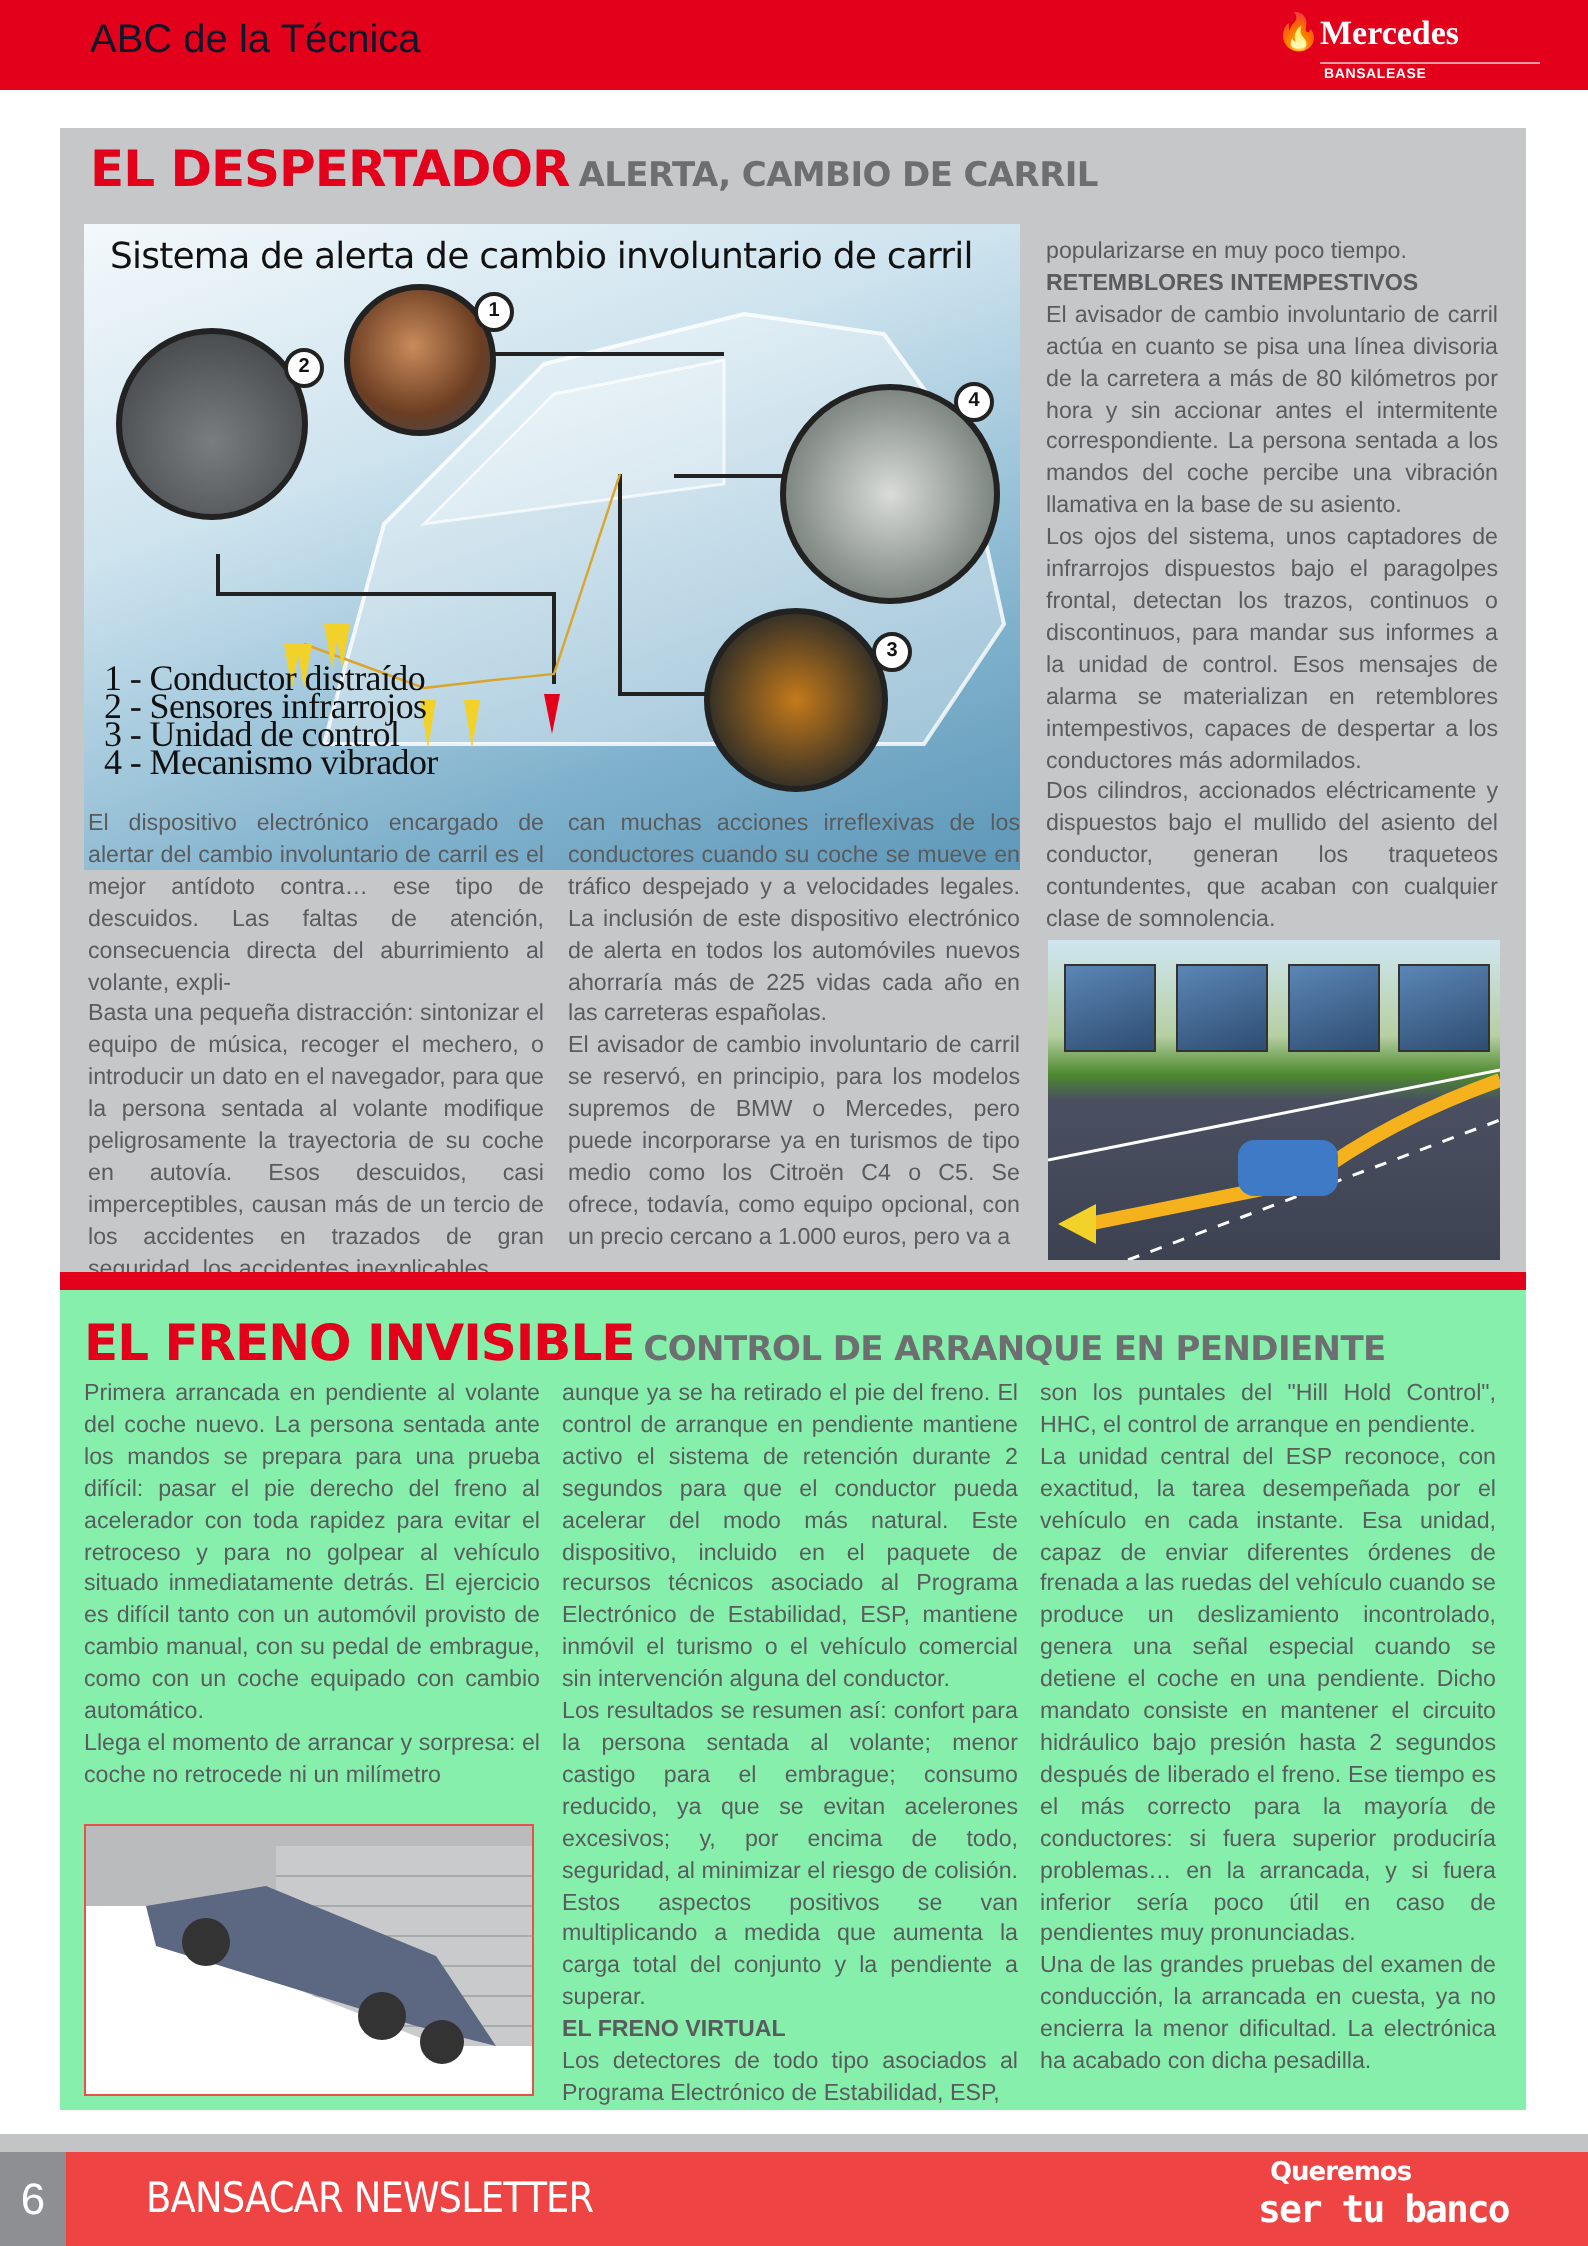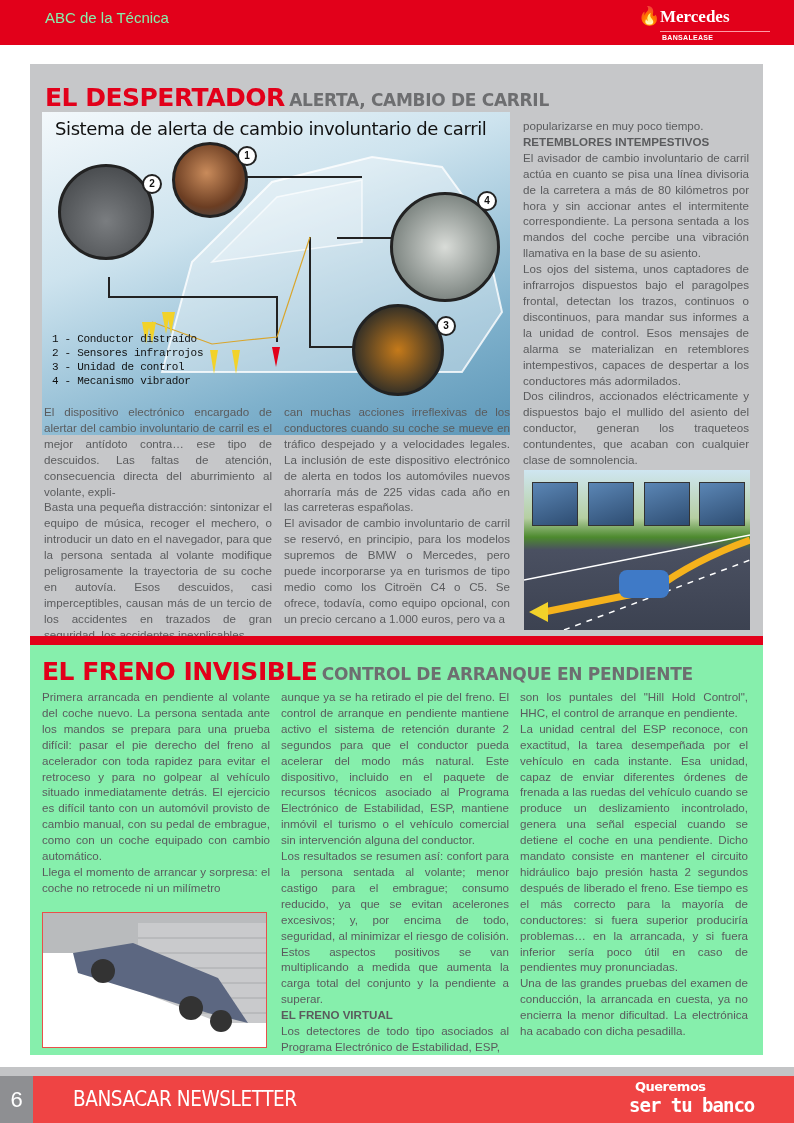--- a/index.html
+++ b/index.html
@@ -1,32 +1,32 @@
 <!DOCTYPE html>
 <html><head>
 <meta charset="utf-8">
 <style>
   html, body { margin:0; padding:0; }
   body { width:794px; height:1123px; background:#ffffff; position:relative; overflow:hidden; font-family:"Liberation Sans", sans-serif; }
   .topbar { position:absolute; left:0; top:0; width:794px; height:45px; background:#e2001a; }
-  .topbar .title { position:absolute; left:45px; top:9px; color:#86efac; font-size:15px; font-family:"Liberation Sans", sans-serif; }
+  .topbar .title { position:absolute; left:45px; top:9px; color:#0f172a; font-size:20px; font-family:"Liberation Sans", sans-serif; }
   .brand { position:absolute; right:16px; top:3px; width:140px; height:42px; color:#fff; }
   .brand .flame { position:absolute; left:0; top:2px; font-size:18px; }
   .brand .name { position:absolute; left:22px; top:4px; font-family:"Liberation Serif", serif; font-size:17px; font-weight:bold; }
   .brand .rule { position:absolute; left:22px; top:28px; width:110px; height:1px; background:#ff9aa5; }
   .brand .sub { position:absolute; left:24px; top:31px; font-size:7px; font-weight:bold; letter-spacing:0.3px; }
 
   .sec1 { position:absolute; left:30px; top:64px; width:733px; height:572px; background:#c6c7c9; }
-  .sec1 .head { position:absolute; left:15px; top:19px; white-space:nowrap;text-align:right; }
+  .sec1 .head { position:absolute; left:15px; top:6px; white-space:nowrap;text-align:right; }
   .h-red { color:#e2001a; font-weight:bold; font-size:25px; font-family:"DejaVu Sans", sans-serif; letter-spacing:-0.5px; }
   .h-gray { color:#6d6e70; font-weight:bold; font-size:17px; font-family:"DejaVu Sans", sans-serif; letter-spacing:-0.3px; }
 
   .diagram { position:absolute; left:12px; top:48px; width:468px; height:323px; background:linear-gradient(160deg,#f3f8fb 0%, #cde3ee 35%, #7fb1cc 75%, #5d97b8 100%); overflow:hidden; }
   .diagram .dtitle { position:absolute; left:13px; top:6px; font-size:18px; color:#111; font-family:"DejaVu Sans", sans-serif; letter-spacing:-0.4px; }
-  .diagram .legend { position:absolute; left:10px; top:220px; font-size:11px; line-height:14px; color:#111; font-family:Liberation Mono, monospace; letter-spacing:-0.3px; }
+  .diagram .legend { position:absolute; left:10px; top:220px; font-size:18px; line-height:14px; color:#111; font-family:Liberation Serif, serif; letter-spacing:-0.3px; }
   .circle { position:absolute; border-radius:50%; border:3px solid #222; overflow:hidden; }
   .numbadge { position:absolute; width:16px; height:16px; border-radius:50%; background:#fff; border:2px solid #222; font-size:10px; font-weight:bold; text-align:center; line-height:16px; color:#111; }
 
   .col { position:absolute; font-size:11.6px; line-height:15.9px; color:#5a5b5d; text-align:justify; font-family:"Liberation Sans", sans-serif; }
   .col p { margin:0; }
   .col .sub { font-weight:bold; color:#5a5b5d; }
   .s1c1 { left:14px; top:340px; width:228px; }
   .s1c2 { left:254px; top:340px; width:226px; }
   .s1c3 { left:493px; top:54px; width:226px; }
 

